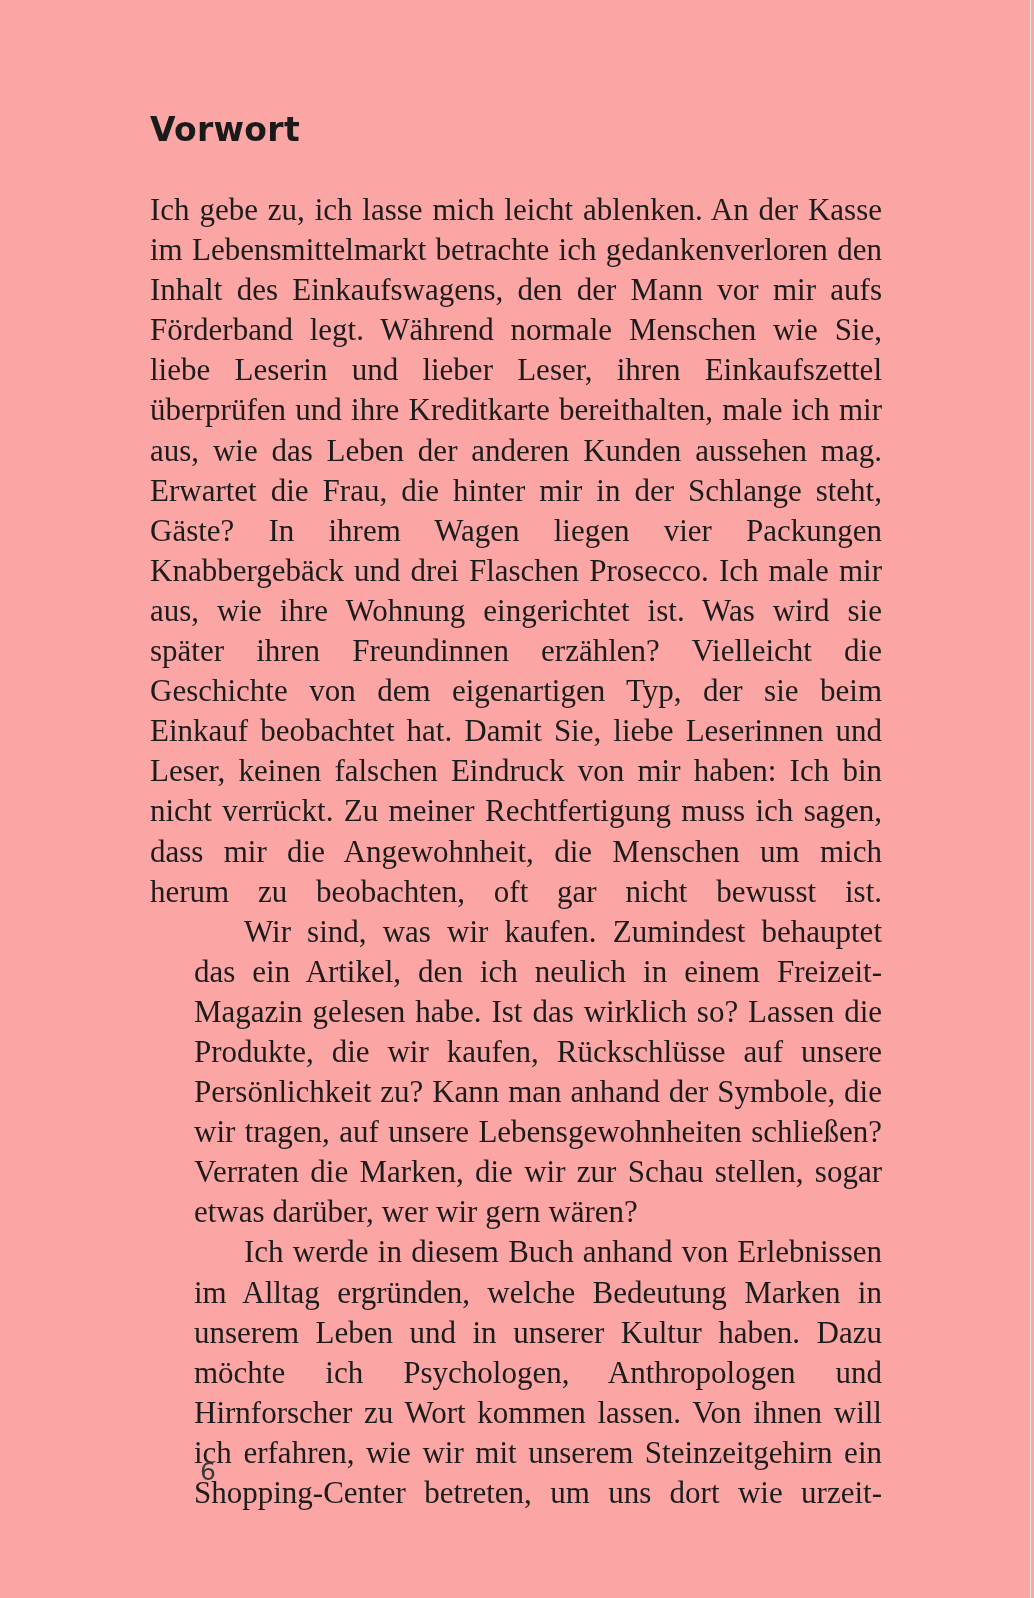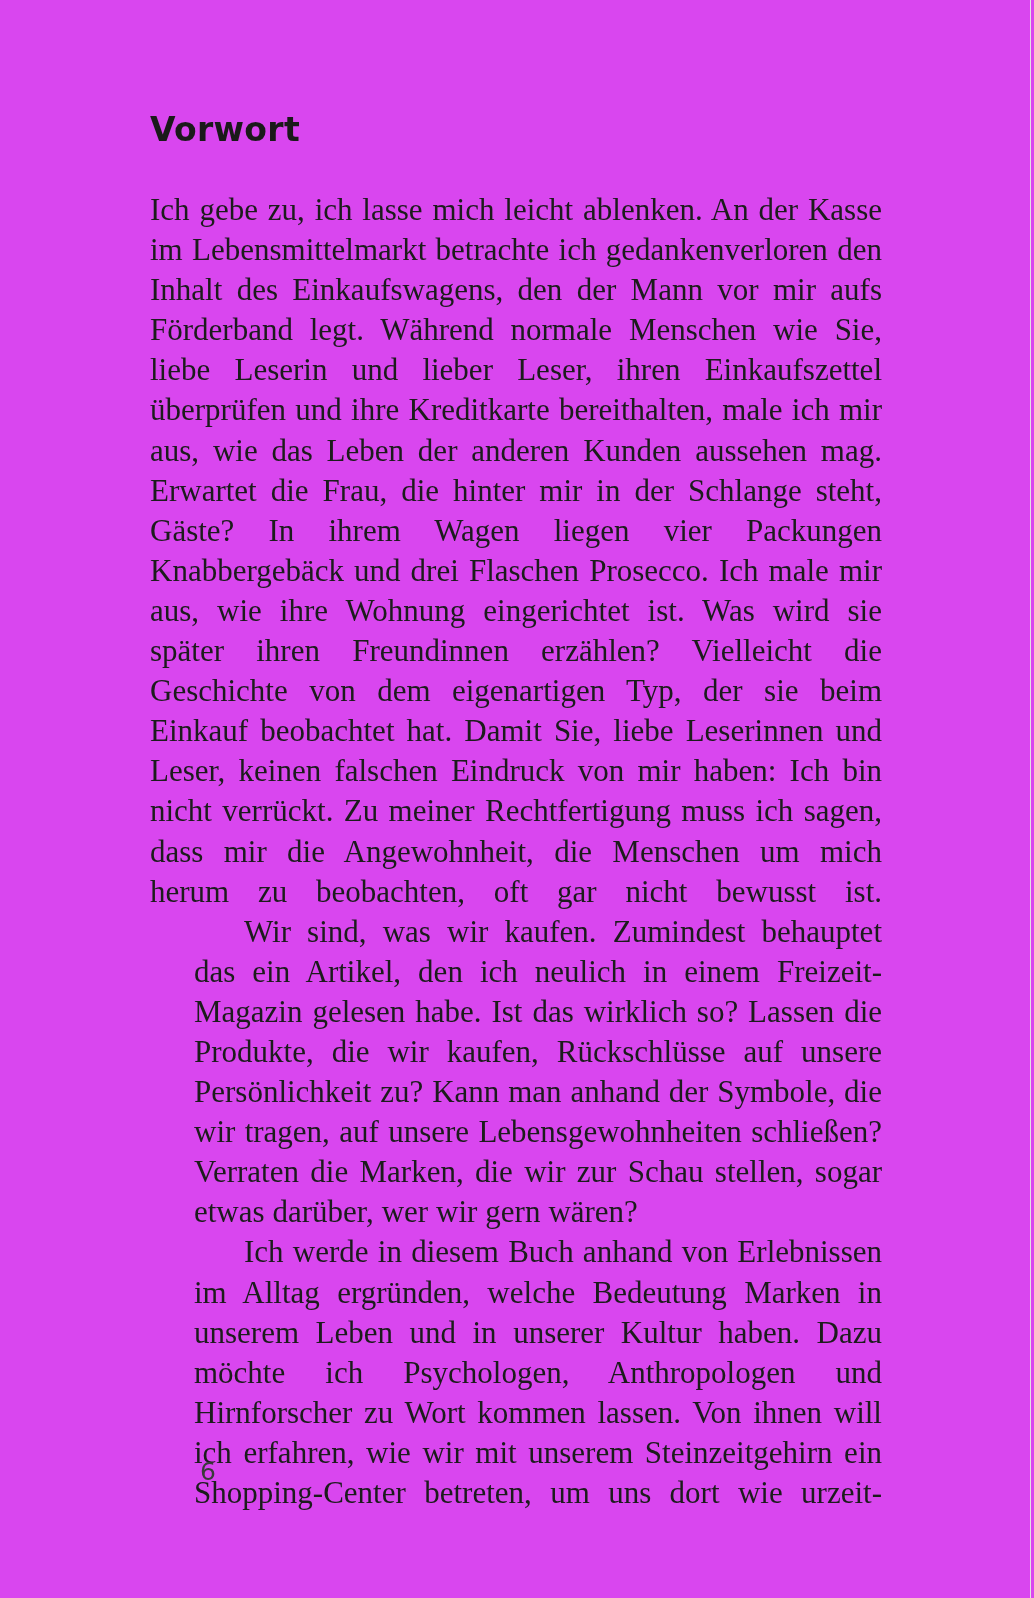--- a/index.html
+++ b/index.html
@@ -4,21 +4,21 @@
 <style>
   html, body {
     margin: 0;
     padding: 0;
     background: #ffffff;
   }
   .page {
     position: relative;
     width: 1034px;
     height: 1598px;
-    background: #d946ef;
+    background: #fca5a5;
     overflow: hidden;
     box-sizing: border-box;
     padding-left: 20px;
   }
   
   .page-edge-rule {
     position: absolute;
     top: 0;
     right: 3px;
     width: 1px;

